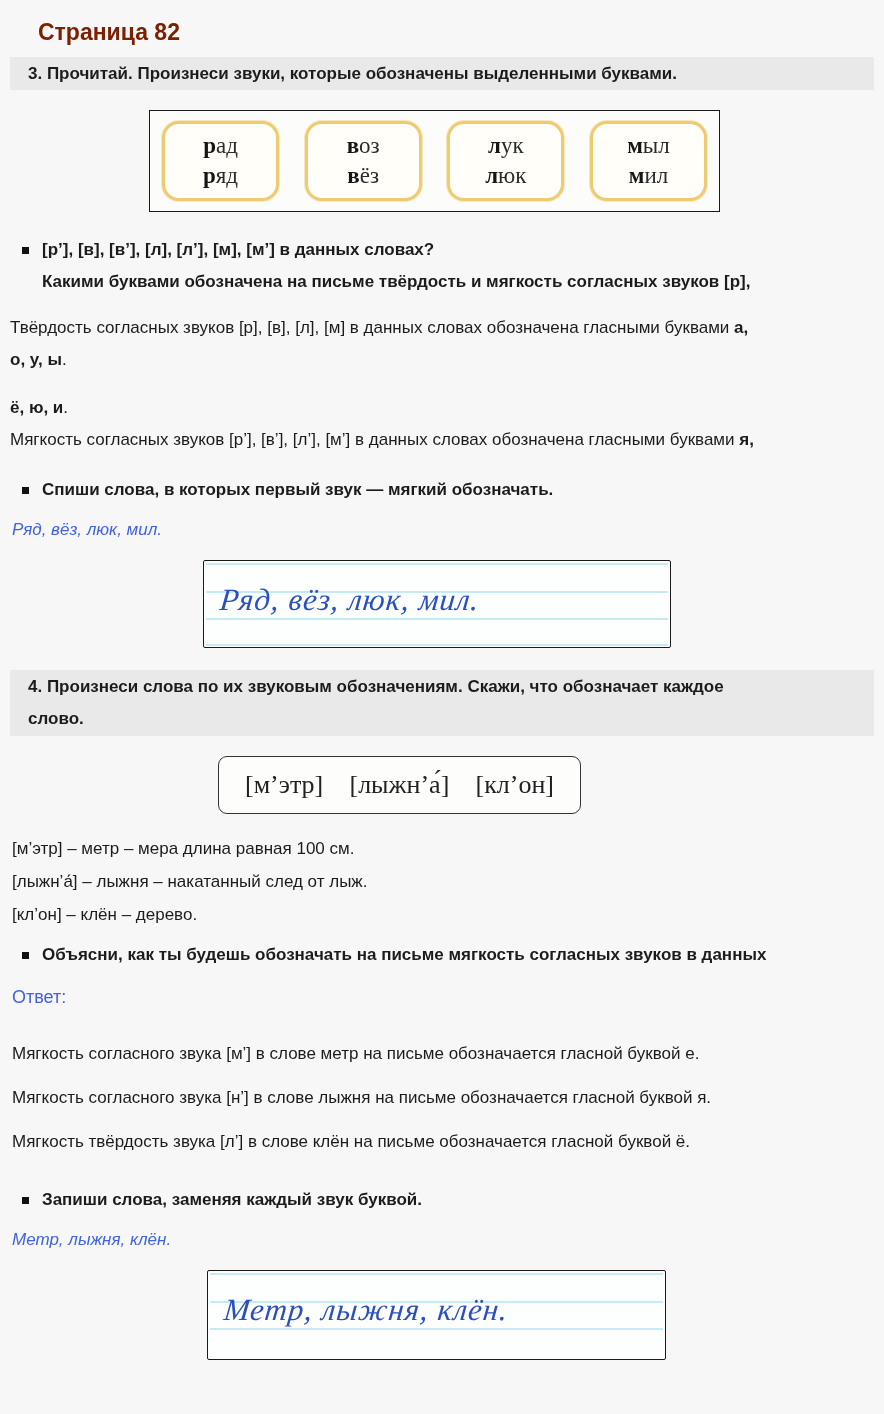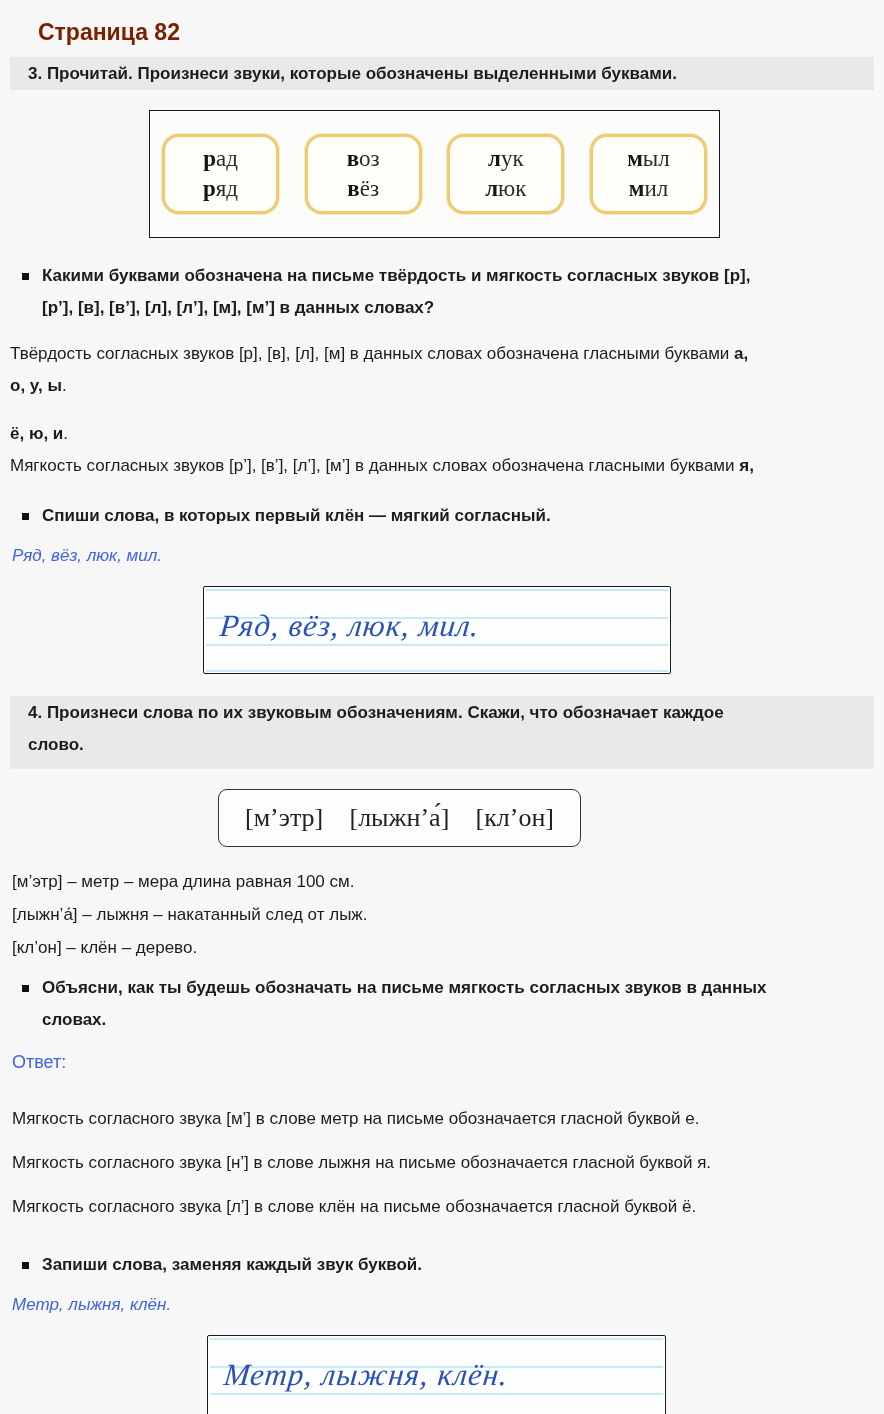--- a/index.html
+++ b/index.html
@@ -23,26 +23,26 @@
   .page-title{
     margin:19px 0 0 38px;
     font-size:23px;font-weight:bold;color:var(--c-title);
   }
   .task-bar{
     margin:11px 10px 0 10px;
     background:var(--c-bar_bg);
     font-size:17px;font-weight:bold;line-height:33px;
     padding:0 18px;
   }
-  .task-bar.two-line{line-height:32px;padding-top:1px;padding-bottom:8px;}
+  .task-bar.two-line{line-height:32px;padding-top:1px;padding-bottom:1px;}
   .line{display:block;}
   
   .words-box{
     margin:20px 0 0 149px;
-    width:571px;height:128px;
+    width:571px;height:102px;
     background:#fcfcfb;border:1.5px solid var(--c-box_border);
     display:flex;align-items:center;justify-content:space-between;
     padding:0 12px;
   }
   .word-card{
     width:117px;height:80px;
     background:#fffef9;
     border:3px solid var(--c-card_border);
     border-radius:17px;
     box-shadow:0 0 0 1px #f7e7bd;
@@ -130,38 +130,38 @@
   </div>
   <div class="word-card">
     <span class="line"><b>м</b><span>ыл</span></span>
     <span class="line"><b>м</b><span>ил</span></span>
   </div>
 </div>
 
 <div class="bullet">
   <span class="sq"></span>
   <span class="btxt">
+    <span class="line">[р’], [в], [в’], [л], [л’], [м], [м’] в данных словах?</span>
     <span class="line">Какими буквами обозначена на письме твёрдость и мягкость согласных звуков [р],</span>
-    <span class="line">[р’], [в], [в’], [л], [л’], [м], [м’] в данных словах?</span>
   </span>
 </div>
 
 <div class="body-par">
   <span class="line"><span>Твёрдость согласных звуков [р], [в], [л], [м] в данных словах обозначена гласными буквами </span><b>а,</b></span>
   <span class="line"><b>о, у, ы</b><span>.</span></span>
 </div>
 
 <div class="body-par" style="margin-top:16px;">
   <span class="line"><b>ё, ю, и</b><span>.</span></span>
   <span class="line"><span>Мягкость согласных звуков  [р’], [в’], [л’], [м’] в данных словах обозначена гласными буквами </span><b>я,</b></span>
 </div>
 
 <div class="bullet" style="margin-top:18px;">
   <span class="sq"></span>
-  <span class="btxt">Спиши слова, в которых первый клён — мягкий согласный.</span>
+  <span class="btxt">Спиши слова, в которых первый звук — мягкий обозначать.</span>
 </div>
 
 <div class="answer-blue">Ряд, вёз, люк, мил.</div>
 
 <div class="hw-box">
   <span class="rule-line rl-1"></span>
   <span class="rule-line rl-2"></span>
   <span class="rule-line rl-3"></span>
   <span class="rule-line rl-4"></span>
   <span class="hw-text">Ряд, вёз, люк, мил.</span>
@@ -181,29 +181,28 @@
 <div class="definitions">
   <span class="line">[м’этр] – метр – мера длина равная 100 см.</span>
   <span class="line">[лыжн’а́] – лыжня – накатанный след от лыж.</span>
   <span class="line">[кл’он] – клён – дерево.</span>
 </div>
 
 <div class="bullet" style="margin-top:8px;">
   <span class="sq"></span>
   <span class="btxt">
     <span class="line">Объясни, как ты будешь обозначать на письме мягкость согласных звуков в данных</span>
-    <span class="line">словах.</span>
   </span>
 </div>
 
 <div class="label-blue">Ответ:</div>
 
 <div class="expl-par mt30">Мягкость согласного звука [м’] в слове метр на письме обозначается гласной буквой е.</div>
 <div class="expl-par">Мягкость согласного звука [н’] в слове лыжня на письме обозначается гласной буквой я.</div>
-<div class="expl-par">Мягкость согласного звука [л’] в слове клён на письме обозначается гласной буквой ё.</div>
+<div class="expl-par">Мягкость твёрдость звука [л’] в слове клён на письме обозначается гласной буквой ё.</div>
 
 <div class="bullet" style="margin-top:26px;">
   <span class="sq"></span>
   <span class="btxt">Запиши слова, заменяя каждый звук буквой.</span>
 </div>
 
 <div class="answer-blue">Метр, лыжня, клён.</div>
 
 <div class="hw-box" style="width:459px;margin-left:207px;height:90px;">
   <span class="rule-line rl-1"></span>

